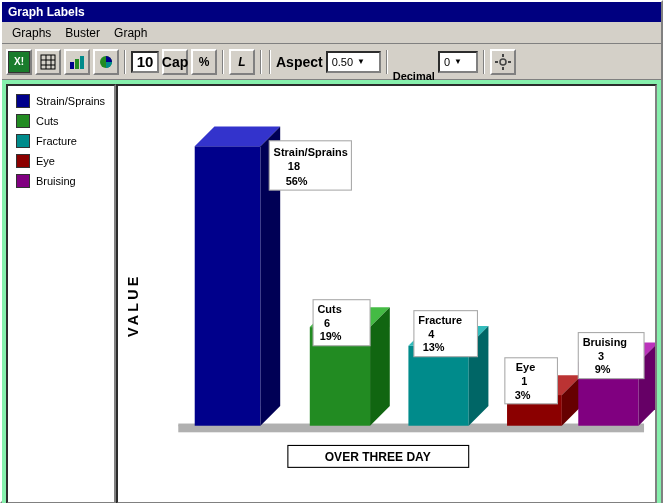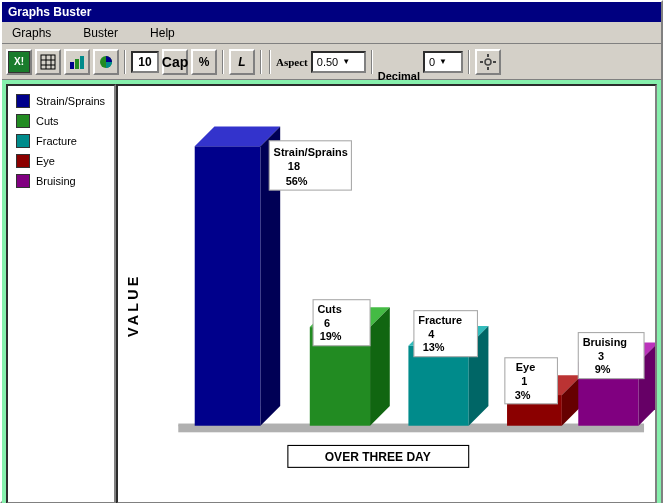--- a/index.html
+++ b/index.html
@@ -29,21 +29,21 @@
       font-weight: bold;
       display: flex;
       align-items: center;
       height: 22px;
     }
     .menu-bar {
       background: #d4d0c8;
       border-bottom: 1px solid #808080;
       display: flex;
       padding: 2px 4px;
-      gap: 20px;
+      gap: 2px;
       height: 22px;
       align-items: center;
     }
     .menu-item {
       padding: 2px 6px;
       cursor: pointer;
       font-size: 12px;
     }
     .toolbar {
       background: #d4d0c8;
@@ -73,21 +73,21 @@
       height: 24px;
       border-left: 1px solid #808080;
       border-right: 1px solid #fff;
       margin: 0 2px;
     }
     .toolbar-input {
       width: 28px;
       height: 22px;
       border: 2px inset #808080;
       background: white;
-      font-size: 12px;
+      font-size: 15px;
       text-align: center;
       font-weight: bold;
     }
     .percent-label-box {
       height: 22px;
       border: 2px inset #808080;
       background: white;
       display: flex;
       align-items: center;
       padding: 0 8px;
@@ -162,27 +162,27 @@
       justify-content: center;
       border: 1px solid #333;
     }
   </style>
 </head>
 <body>
 
 <div class="window">
 
   <div class="title-bar">
-    <span>Graphs Buster</span>
+    <span>Graph Labels</span>
   </div>
 
   <div class="menu-bar">
     <span class="menu-item">Graphs</span>
     <span class="menu-item">Buster</span>
-    <span class="menu-item">Help</span>
+    <span class="menu-item">Graph</span>
   </div>
 
   <div class="toolbar">
     <div class="toolbar-btn">
       <div class="excel-icon">X!</div>
     </div>
     <div class="toolbar-btn">
       <svg width="16" height="16">
         <rect x="1" y="1" width="14" height="14" fill="none" stroke="#000" stroke-width="1"></rect>
         <line x1="1" y1="6" x2="15" y2="6" stroke="#000" stroke-width="1"></line>
@@ -212,21 +212,21 @@
     </div>
     <div class="toolbar-btn">
       <span style="font-size:12px;font-weight:bold;">%</span>
     </div>
     <div class="toolbar-separator"></div>
     <div class="toolbar-btn">
       <span style="font-size:12px;font-weight:bold;font-style:italic;">L</span>
     </div>
     <div class="toolbar-separator"></div>
     <div class="toolbar-separator"></div>
-    <span class="aspect-label" style="font-size:11px;font-weight:bold;font-family:Liberation Serif, serif;">Aspect</span>
+    <span class="aspect-label" style="font-size:14px;font-weight:bold;">Aspect</span>
     <div class="dropdown" style="min-width:55px;">
       <span>0.50</span>
       <span class="dropdown-arrow">▼</span>
     </div>
     <div class="toolbar-separator"></div>
     <span class="aspect-label" style="font-size:11px;font-weight:bold;margin-top:28px;">Decimal</span>
     <div class="dropdown" style="min-width:40px;">
       <span>0</span>
       <span class="dropdown-arrow">▼</span>
     </div>

